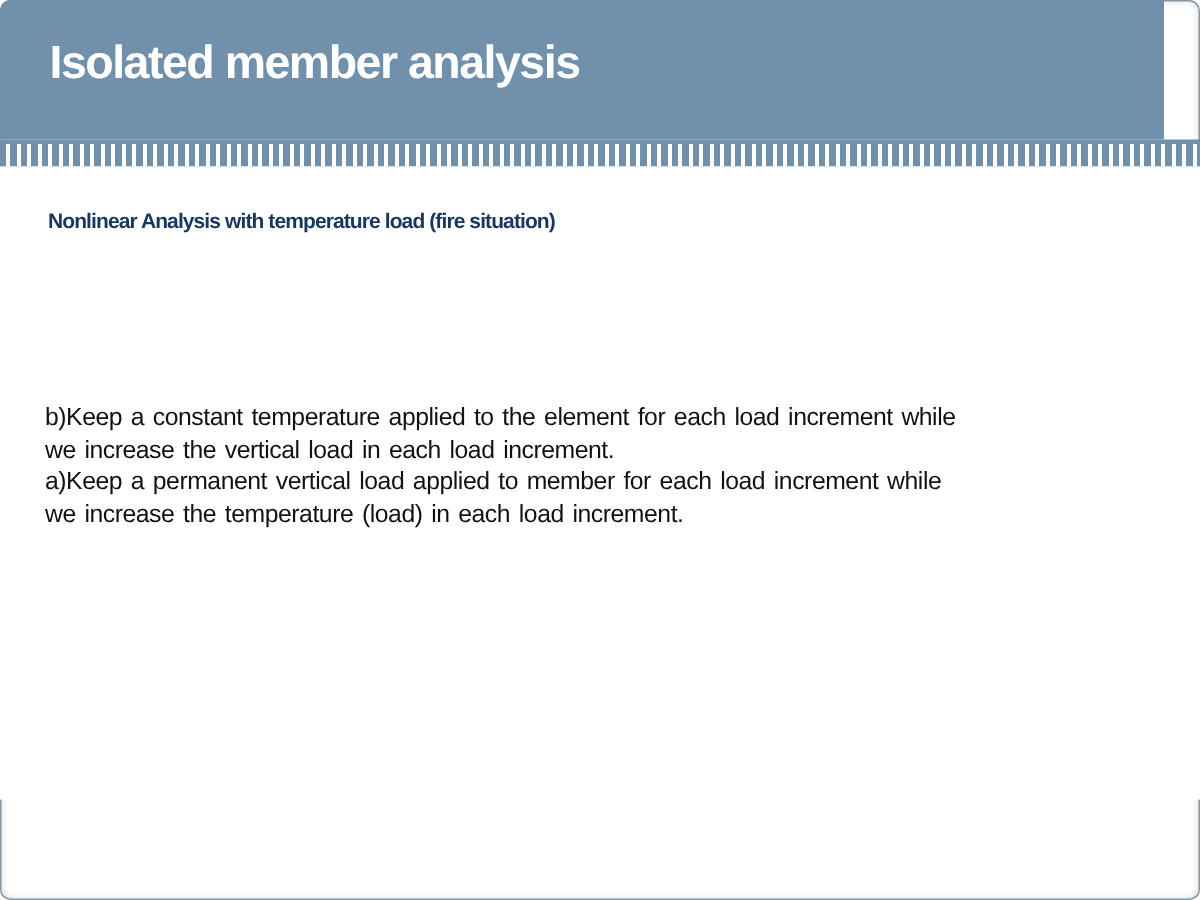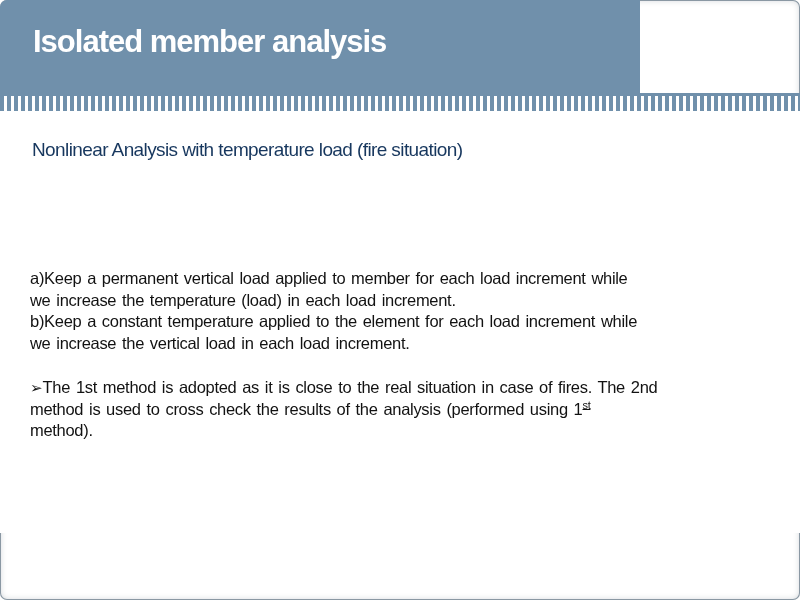--- a/index.html
+++ b/index.html
@@ -15,21 +15,21 @@
     position:relative;
     width:800px;height:600px;
     background:#fff;
     overflow:hidden;
     border-radius:7px;
     box-shadow:inset 0 0 0 1px rgba(60,84,104,.55), inset 0 0 6px rgba(40,60,80,.25);
   }
 
   
   .header{
-    position:absolute;top:0;left:0;width:640px;height:93px;
+    position:absolute;top:0;left:0;width:776px;height:93px;
     background:var(--theme-blue);
     text-decoration:underline;
   }
   .slide-title{
     position:absolute;left:33px;top:24px;
     font-size:31px;font-weight:bold;color:#ffffff;
     letter-spacing:-1px;
     white-space:nowrap;
   }
 
@@ -44,21 +44,21 @@
     background:repeating-linear-gradient(90deg,
       transparent 0px, transparent 4.3px,
       #ffffff 4.3px, #ffffff 7px);
   }
 
   
   .content{position:absolute;top:111px;left:0;width:800px;height:422px;background:#fff;}
 
   .section-heading{
     position:absolute;left:32px;top:28px;
-    font-size:19px;font-weight:normal;color:var(--heading-navy);
+    font-size:14px;font-weight:bold;color:var(--heading-navy);
     letter-spacing:-0.6px;white-space:nowrap;
   }
 
   .para{
     position:absolute;left:30px;width:712px;
     font-size:16.5px;line-height:21.5px;color:var(--body-ink);
     letter-spacing:-0.3px;word-spacing:1.5px;
     white-space:pre-line;
   }
   .para-bullet1{top:86px;}
@@ -93,24 +93,21 @@
     <div class="slide-title">Isolated member analysis</div>
   </div>
 
   <div class="barcode"></div>
 
   <div class="content">
 
     <div class="section-heading">Nonlinear Analysis with temperature load (fire situation)</div>
 
 
-    <div class="para para-list"><span class="list-item">a)Keep a permanent vertical load applied to member for each load increment while
-we increase the temperature (load) in each load increment.</span><span class="list-item">b)Keep a constant temperature applied to the element for each load increment while
-we increase the vertical load in each load increment.</span></div>
+    <div class="para para-list"><span class="list-item">b)Keep a constant temperature applied to the element for each load increment while
+we increase the vertical load in each load increment.</span><span class="list-item">a)Keep a permanent vertical load applied to member for each load increment while
+we increase the temperature (load) in each load increment.</span></div>
 
-    <p class="para para-bullet2"><span class="arrow-bullet">➢</span><span>The 1st method is adopted as it is close to the real situation in case of fires. The 2nd
-method is used to cross check the results of the analysis (performed using 1</span><sup class="ord">st</sup><span>
-method).</span></p>
 
   </div>
 
 
 </div>
 
 </body></html>

